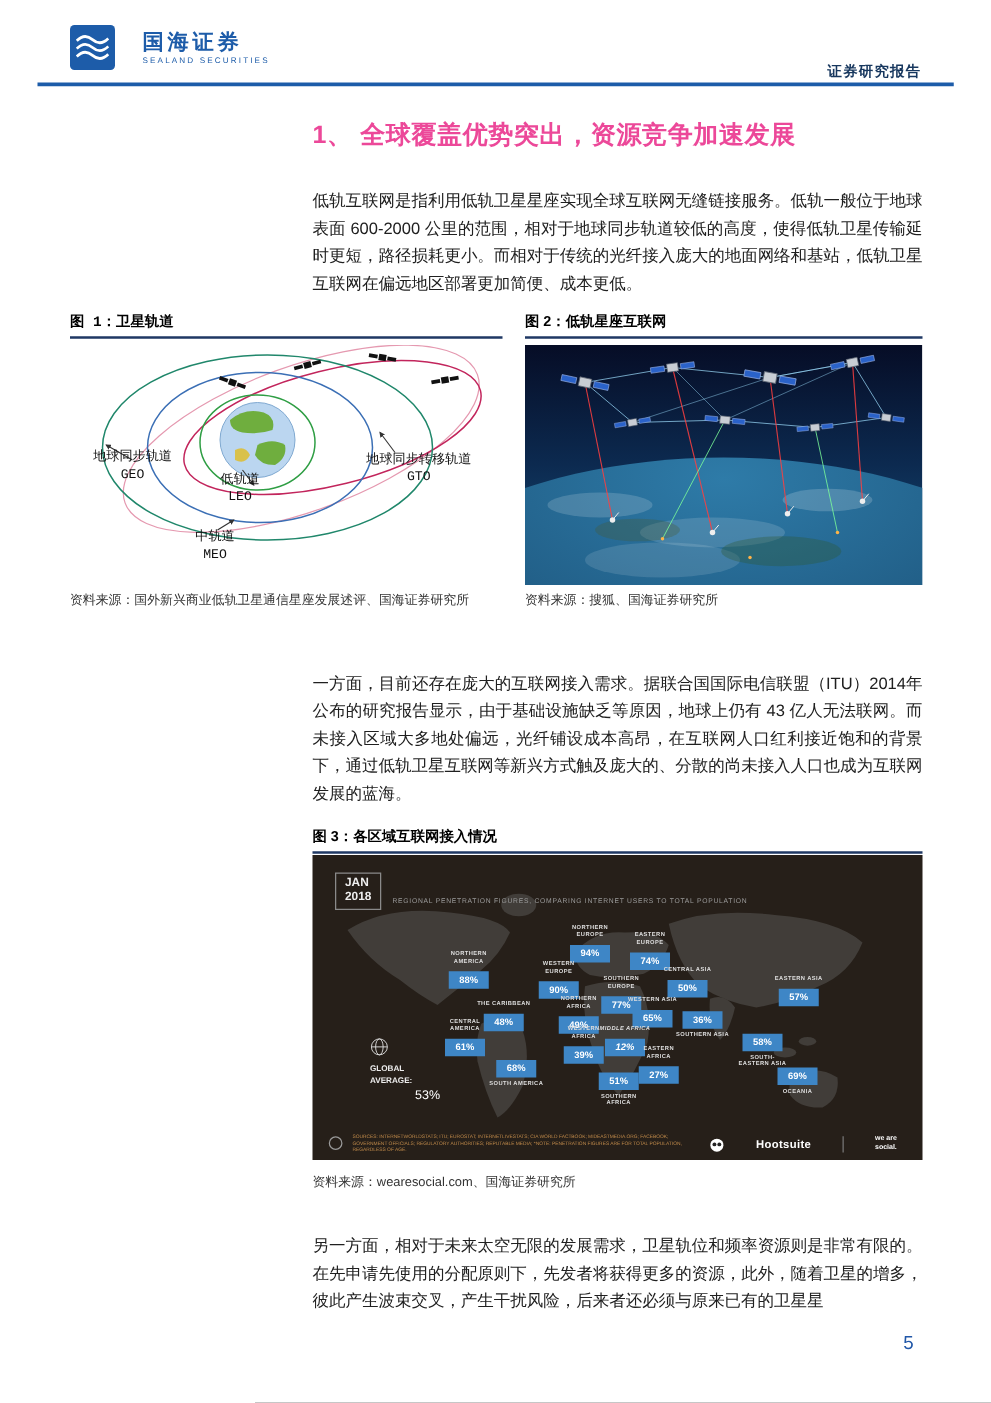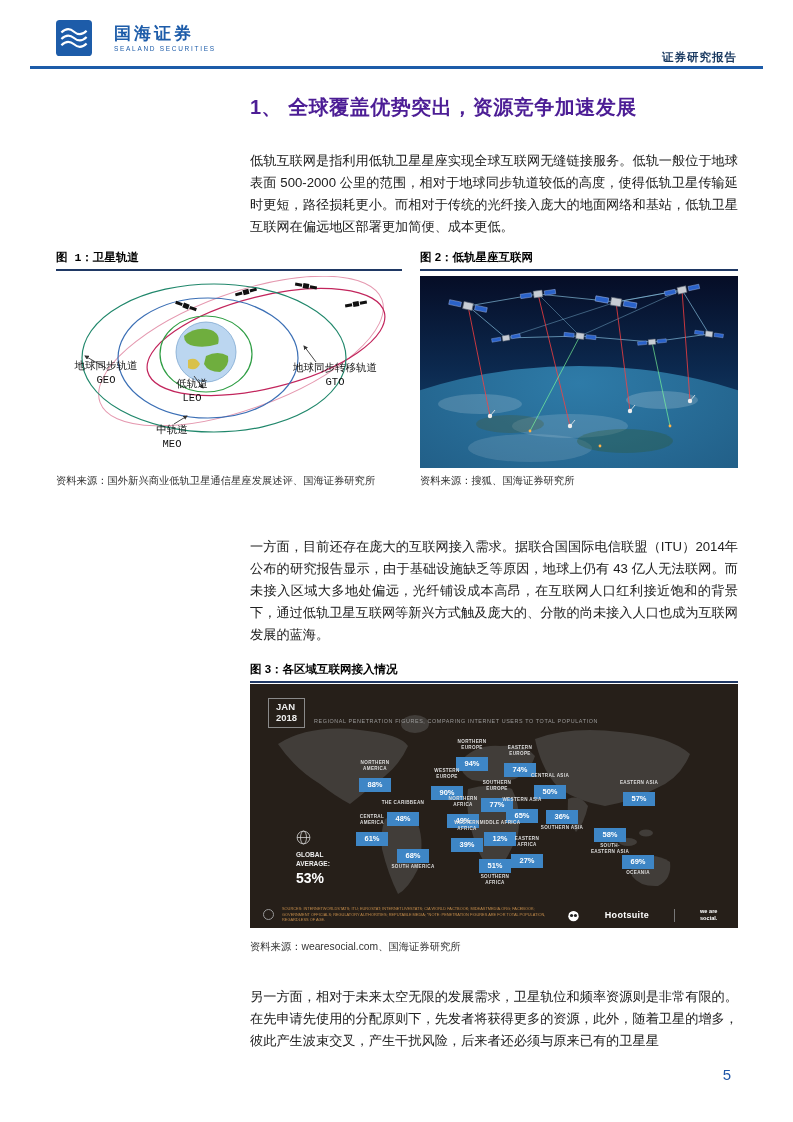--- a/index.html
+++ b/index.html
@@ -11,21 +11,21 @@
   }
 
   
   .logo { position:absolute; left:56px; top:20px; display:flex; align-items:center; gap:22px; }
   .logo-cn { font-size:17px; font-weight:bold; color:#1D5CA9; letter-spacing:3px; line-height:1; }
   .logo-en { font-size:6.5px; color:#1D5CA9; letter-spacing:1.7px; margin-top:3px; }
   .report-type { position:absolute; right:56px; top:50px; font-size:11.5px; font-weight:bold; color:#17375E; letter-spacing:1px; }
   .hdr-rule { position:absolute; left:30px; right:30px; top:66px; height:3px; background:#1D5CA9; }
 
   
-  .sec-title { position:absolute; left:250px; top:94px; margin:0; font-size:20px; font-weight:bold; color:#4c1d95; letter-spacing:0.5px; }
+  .sec-title { position:absolute; left:250px; top:94px; margin:0; font-size:20px; font-weight:bold; color:#ec4899; letter-spacing:0.5px; }
   .body-text { position:absolute; left:250px; width:488px; margin:0; font-size:13.2px; line-height:22px; text-align:justify; color:#202020; }
   #p1 { top:150px; } #p2 { top:536px; } #p3 { top:986px; }
 
   
   .figcol { position:absolute; top:250px; }
   .figcol.c1 { left:56px; width:346px;font-family:Liberation Mono, monospace; }
   .figcol.c2 { left:420px; width:318px; }
   .figcap { font-size:11.5px; font-weight:bold; color:#000; padding-bottom:4px; border-bottom:2px solid #1F3864; }
   .figbody { position:relative; height:192px; margin-top:5px; background:#fff; overflow:hidden; }
   .figsrc { font-size:10.3px; color:#333; line-height:1.65; margin-top:5px; }
@@ -45,21 +45,21 @@
   .f3-title { position:absolute; left:64px; top:15px; font-size:14.5px; font-weight:bold; color:#d8d8d8; letter-spacing:1.4px; }
   .f3-sub { position:absolute; left:64px; top:34px; font-size:5.4px; color:#9a9a9a; letter-spacing:0.6px; }
 
   .region { position:absolute; width:48px; transform:translateX(-50%); text-align:center; }
   .rname { font-size:4.6px; font-weight:bold; color:#ddd; letter-spacing:0.35px; line-height:1.3; margin:0 auto 1.5px auto; width:44px; }
   .region.below .rname { margin:1.5px auto 0 auto; }
   .rval { display:inline-block; background:#3E86C6; color:#fff; font-size:7.5px; font-weight:bold; padding:2.5px 8px; }
 
   .f3-global { position:absolute; left:46px; top:146px; width:56px; }
   .g-label { font-size:6.5px; font-weight:bold; color:#eee; line-height:1.35; margin-top:2px; width:36px; }
-  .g-value { font-size:14px; font-weight:bold; color:#fff; margin-top:1px; }
+  .g-value { font-size:10px; font-weight:normal; color:#fff; margin-top:1px;text-align:right; }
 
   .f3-circle { position:absolute; left:13px; bottom:8px; width:11px; height:11px; border:1px solid #999; border-radius:50%; }
   .f3-sources { position:absolute; left:32px; bottom:5px; width:270px; font-size:3.9px; color:#c08a4a; line-height:1.45; }
   .f3-brands { position:absolute; right:12px; bottom:6px; display:flex; align-items:center; gap:25px; }
   .brand-hoot { color:#fff; font-weight:bold; font-size:9px; letter-spacing:0.3px; }
   .brand-sep { width:1px; height:13px; background:#777; }
   .brand-was { color:#fff; font-size:5.6px; font-weight:bold; line-height:1.25; width:26px; }
 
   
   .pageno { position:absolute; right:62px; top:1066px; font-size:15px; color:#2157A8; }
@@ -78,21 +78,21 @@
     </svg>
     <div>
       <div class="logo-cn">国海证券</div>
       <div class="logo-en">SEALAND SECURITIES</div>
     </div>
   </div>
   <div class="report-type">证券研究报告</div>
   <div class="hdr-rule"></div>
 
   <h1 class="sec-title">1、 全球覆盖优势突出，资源竞争加速发展</h1>
-  <p class="body-text" id="p1">低轨互联网是指利用低轨卫星星座实现全球互联网无缝链接服务。低轨一般位于地球表面 500-2000 公里的范围，相对于地球同步轨道较低的高度，使得低轨卫星传输延时更短，路径损耗更小。而相对于传统的光纤接入庞大的地面网络和基站，低轨卫星互联网在偏远地区部署更加简便、成本更低。</p>
+  <p class="body-text" id="p1">低轨互联网是指利用低轨卫星星座实现全球互联网无缝链接服务。低轨一般位于地球表面 600-2000 公里的范围，相对于地球同步轨道较低的高度，使得低轨卫星传输延时更短，路径损耗更小。而相对于传统的光纤接入庞大的地面网络和基站，低轨卫星互联网在偏远地区部署更加简便、成本更低。</p>
 
   <div class="figcol c1">
     <div class="figcap">图 1：卫星轨道</div>
     <div class="figbody">
       <svg width="346" height="192" viewBox="0 0 346 192">
         <defs>
           <marker id="arr" viewBox="0 0 10 10" refX="8" refY="5" markerWidth="5" markerHeight="5" orient="auto">
             <path d="M0,0L10,5L0,10Z" fill="#333"></path>
           </marker>
         </defs>
@@ -267,21 +267,21 @@
     <div class="region" style="left:197px; top:84px;"><div class="rname">WESTERN EUROPE</div><div class="rval">90%</div></div>
     <div class="region" style="left:247px; top:96px;"><div class="rname">SOUTHERN EUROPE</div><div class="rval">77%</div></div>
     <div class="region" style="left:300px; top:89px;"><div class="rname">CENTRAL ASIA</div><div class="rval">50%</div></div>
     <div class="region" style="left:389px; top:96px;"><div class="rname">EASTERN ASIA</div><div class="rval">57%</div></div>
     <div class="region" style="left:153px; top:116px;"><div class="rname">THE CARIBBEAN</div><div class="rval">48%</div></div>
     <div class="region" style="left:213px; top:112px;"><div class="rname">NORTHERN AFRICA</div><div class="rval">49%</div></div>
     <div class="region" style="left:272px; top:113px;"><div class="rname">WESTERN ASIA</div><div class="rval">65%</div></div>
     <div class="region below" style="left:312px; top:121px;"><div class="rval">36%</div><div class="rname">SOUTHERN ASIA</div></div>
     <div class="region" style="left:122px; top:130px;"><div class="rname">CENTRAL AMERICA</div><div class="rval">61%</div></div>
     <div class="region" style="left:217px; top:136px;"><div class="rname">WESTERN AFRICA</div><div class="rval">39%</div></div>
-    <div class="region" style="left:250px; top:136px;"><div class="rname">MIDDLE AFRICA</div><div class="rval">12%</div></div>
+    <div class="region" style="left:250px; top:136px;font-style:italic;"><div class="rname">MIDDLE AFRICA</div><div class="rval">12%</div></div>
     <div class="region" style="left:277px; top:152px;"><div class="rname">EASTERN AFRICA</div><div class="rval">27%</div></div>
     <div class="region below" style="left:360px; top:139px;"><div class="rval">58%</div><div class="rname">SOUTH-EASTERN ASIA</div></div>
     <div class="region below" style="left:163px; top:160px;"><div class="rval">68%</div><div class="rname">SOUTH AMERICA</div></div>
     <div class="region below" style="left:245px; top:170px;"><div class="rval">51%</div><div class="rname">SOUTHERN AFRICA</div></div>
     <div class="region below" style="left:388px; top:166px;"><div class="rval">69%</div><div class="rname">OCEANIA</div></div>
 
     <div class="f3-global">
       <svg width="15" height="15" viewBox="0 0 20 20">
         <circle cx="10" cy="10" r="8.5" fill="none" stroke="#ddd" stroke-width="1"></circle>
         <ellipse cx="10" cy="10" rx="4" ry="8.5" fill="none" stroke="#ddd" stroke-width="1"></ellipse>

